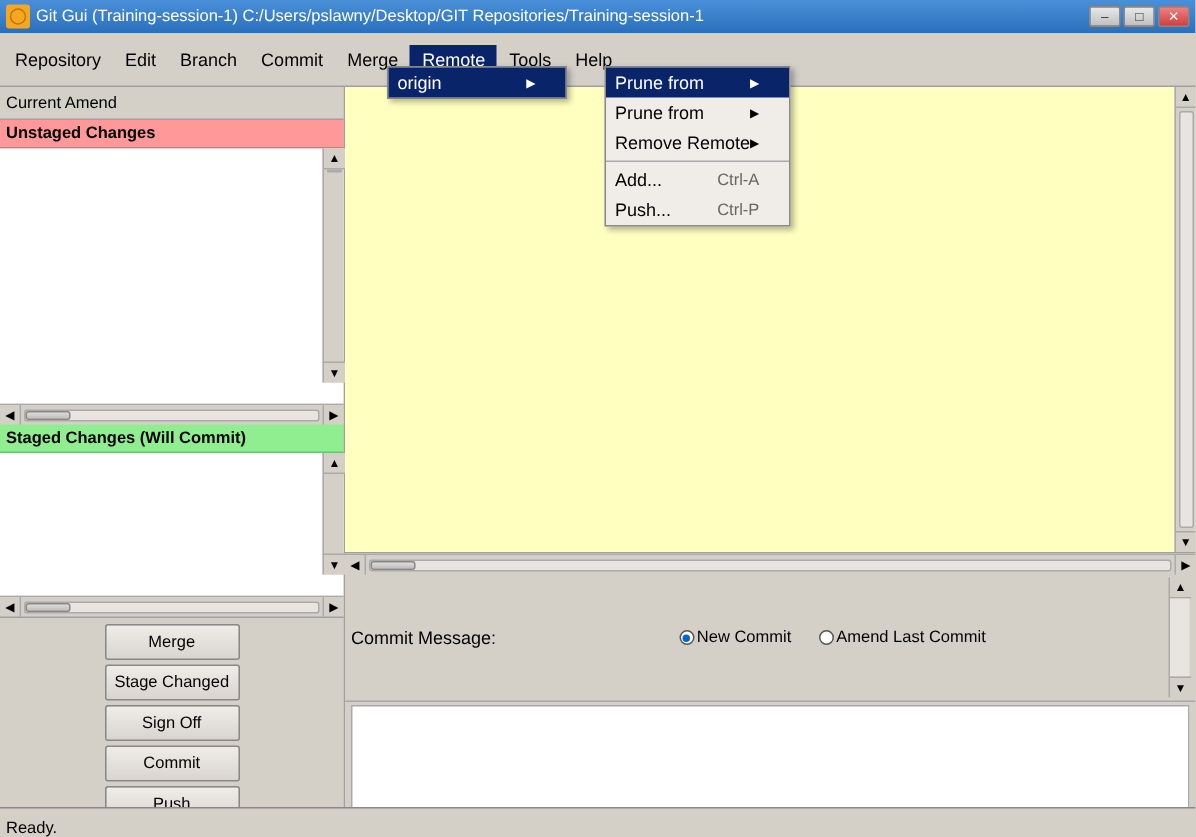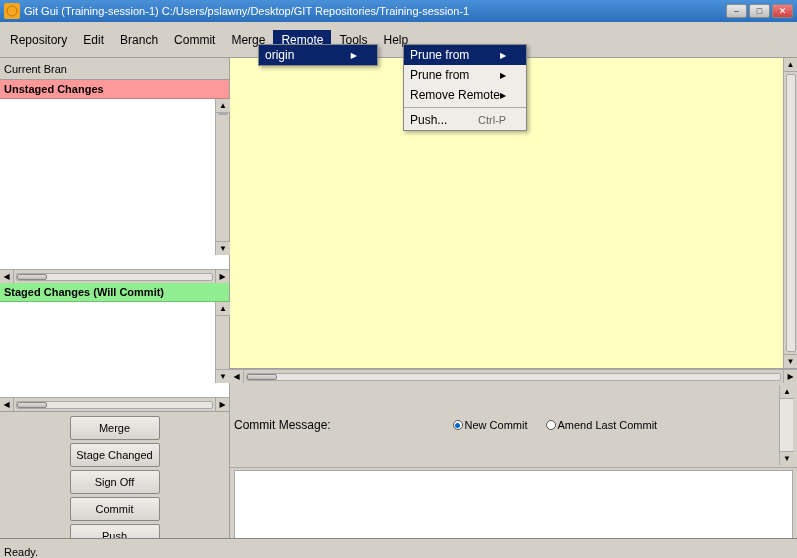--- a/index.html
+++ b/index.html
@@ -241,21 +241,21 @@
   <div class="menu-item active">Remote</div>
   <div class="menu-item">Tools</div>
   <div class="menu-item">Help</div>
 </div>
 
 <div class="main-content">
 
   <div class="left-panel">
 
     <div class="branch-bar">
-      <span class="branch-label">Current Bran</span>
+      <span class="branch-label">Current Amend</span>
     </div>
 
     <div class="unstaged-header">Unstaged Changes</div>
     <div class="list-area" style="height:170px;position:relative;">
       <div style="position:absolute;right:0;top:0;bottom:14px;width:14px;background:#d4d0c8;border-left:1px solid #aaa;">
         <div style="width:14px;height:14px;background:#d4d0c8;border-bottom:1px solid #aaa;display:flex;align-items:center;justify-content:center;font-size:8px;">▲</div>
         <div style="flex:1;width:10px;margin:0 2px;background:#e8e4e0;border:1px solid #aaa;border-radius:2px;"></div>
         <div style="width:14px;height:14px;background:#d4d0c8;border-top:1px solid #aaa;display:flex;align-items:center;justify-content:center;font-size:8px;position:absolute;bottom:0;">▼</div>
       </div>
     </div>
@@ -358,18 +358,22 @@
     <div class="dropdown-menu-item">
       <span>Prune from</span>
       <span class="submenu-arrow">▶</span>
     </div>
     <div class="dropdown-menu-item">
       <span>Remove Remote</span>
       <span class="submenu-arrow">▶</span>
     </div>
     <div class="dropdown-separator"></div>
     <div class="dropdown-menu-item">
+      <span>Add...</span>
+      <span class="shortcut">Ctrl-A</span>
+    </div>
+    <div class="dropdown-menu-item">
       <span>Push...</span>
       <span class="shortcut">Ctrl-P</span>
     </div>
   </div>
 
 </div>
 
 </body></html>

